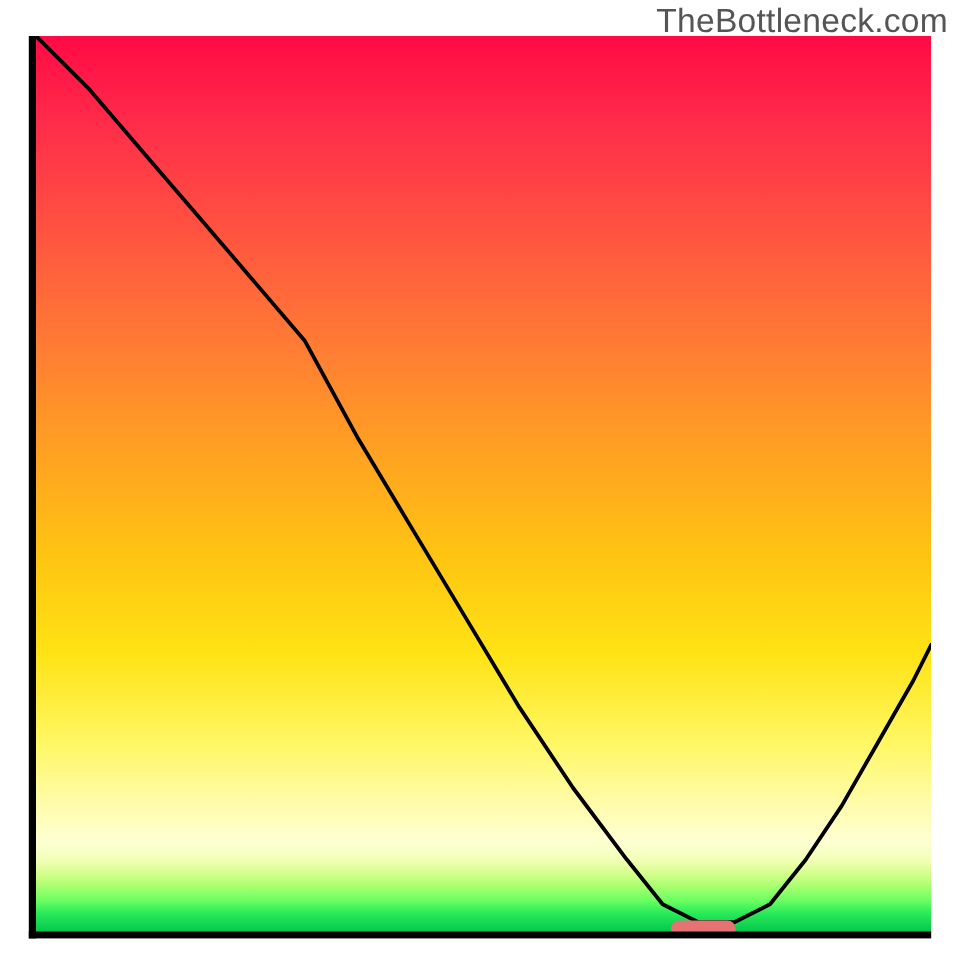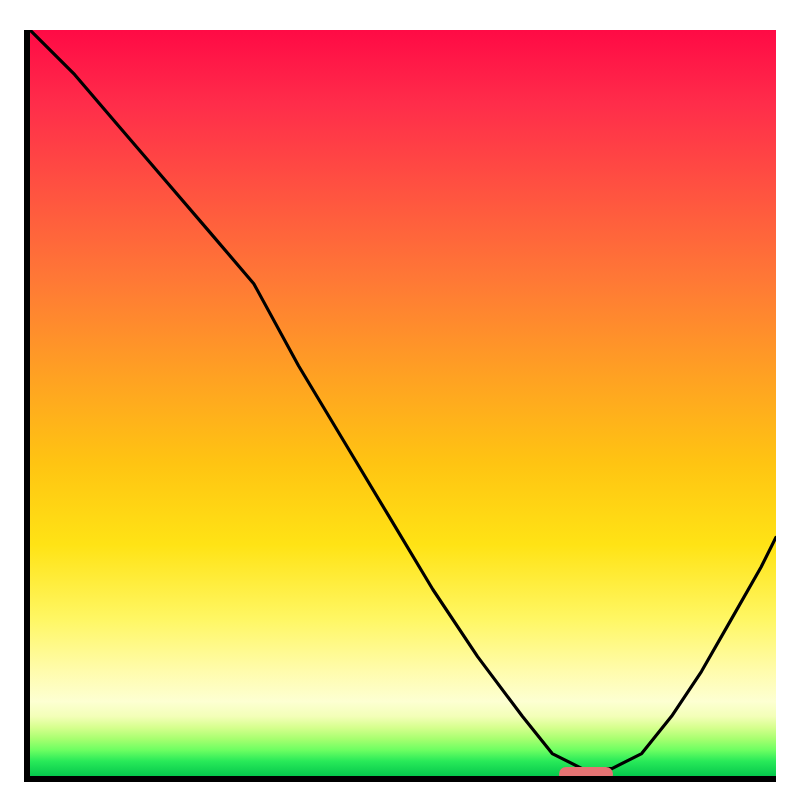--- a/index.html
+++ b/index.html
@@ -77,20 +77,21 @@
     height: 14px;
     border-radius: 7px;
     background: #e57373;
     transform: translate(-50%, -50%);
   }
 </style>
 </head>
 <body>
 
 <div class="wrap">
+  <div class="watermark">TheBottleneck.com</div>
 
   <div class="plot">
     <div class="grad"></div>
 
     <svg class="curve" viewBox="0 0 752 752" preserveAspectRatio="none">
       <path id="curve-path" fill="none" stroke="#000000" stroke-width="3.2" stroke-linecap="round" stroke-linejoin="round" d="M0.0 0.0 L45.1 45.1 L90.2 97.8 L135.4 150.4 L180.5 203.0 L225.6 255.7 L270.7 338.4 L315.8 413.6 L361.0 488.8 L406.1 564.0 L451.2 631.7 L496.3 691.8 L526.4 729.4 L556.5 744.5 L586.6 744.5 L616.6 729.4 L646.7 691.8 L676.8 646.7 L706.9 594.1 L737.0 541.4 L752.0 511.4"></path>
     </svg>
 
     <div class="minimum-marker" id="min-marker" style="left: 556.48px; top: 744.48px; background: rgb(229, 115, 115);"></div>
   </div>

